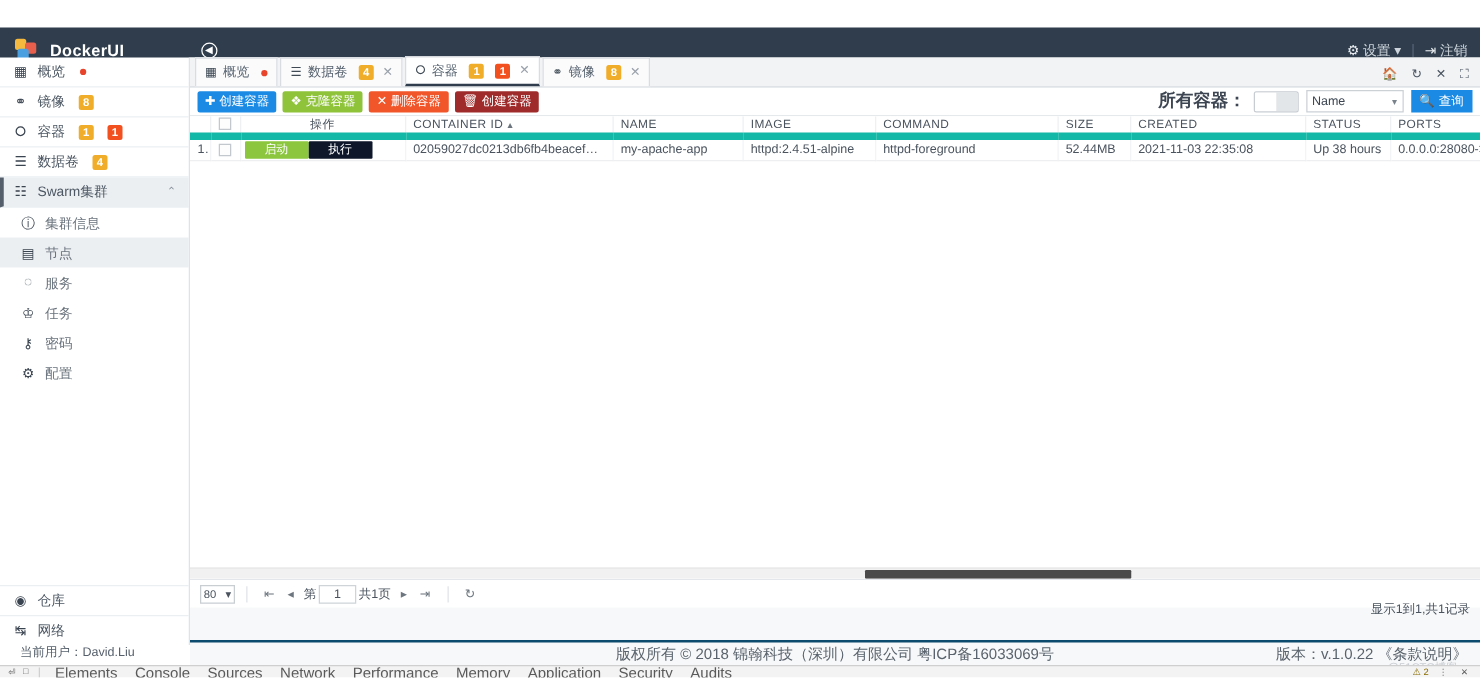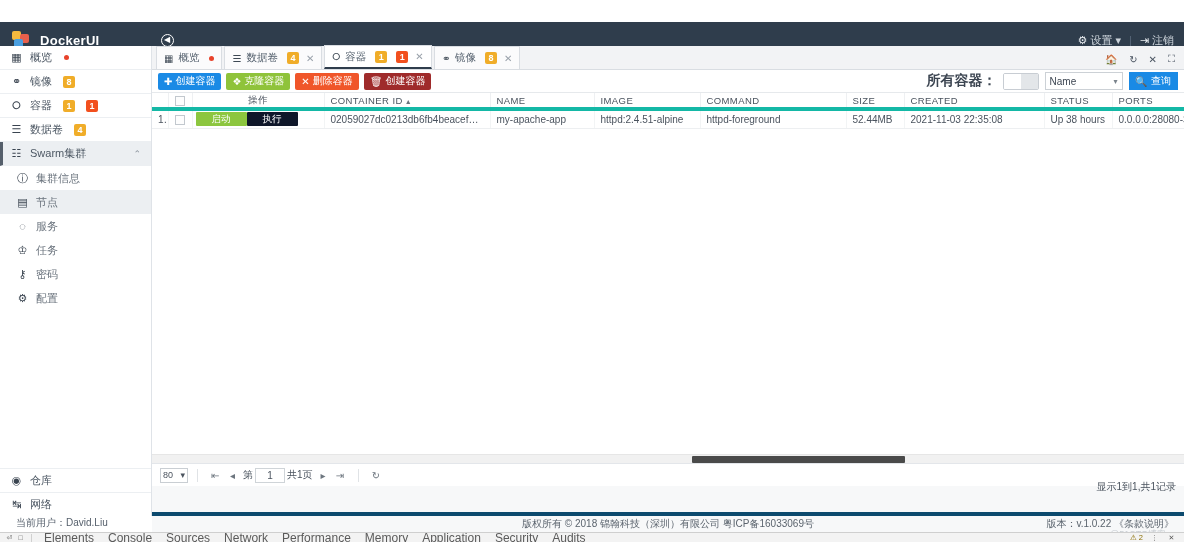--- a/index.html
+++ b/index.html
@@ -151,21 +151,21 @@
   }
 
   
   .table-wrap {
     background: #fff; height: 370px; position: relative; overflow: hidden;
   }
   table.grid { width: 100%; border-collapse: collapse; table-layout: fixed; }
   table.grid th {
     height: 16px; font-size: 9.5px; font-weight: normal; color: #4a535e;
     letter-spacing: .4px; text-align: left; padding: 0 6px;
-    border-bottom: 4px solid #14b8a6; border-right: 1px solid #eef0f2;
+    border-bottom: 6px solid #14b8a6; border-right: 1px solid #eef0f2;
     background: #fff; vertical-align: middle;
   }
   table.grid th.c { text-align: center; }
   table.grid td {
     height: 19px; font-size: 10px; color: #4a535e; padding: 0 6px;
     border-bottom: 1px solid #edeff1; border-right: 1px solid #f2f4f5;
     white-space: nowrap; overflow: hidden; text-overflow: ellipsis;
   }
   table.grid td.c { text-align: center; }
   .cb {
@@ -209,22 +209,22 @@
   .pg-input {
     width: 30px; height: 15px; border: 1px solid #cfd4d8; background: #fff;
     text-align: center; font-size: 10px; color: #4a535e;
     font-family: "Liberation Sans", sans-serif; outline: none;
   }
   .pg-right { margin-left: auto; font-size: 10px; color: #4a535e; margin-top: 24px; }
 
   
   .footer {
     position: absolute; left: 152px; top: 512px; width: 1032px; height: 20px;
-    background: #f7f8f9; border-top: 4px solid #0c4a6e;
-    display: flex; align-items: center; padding: 0 10px; font-size: 10px; color: #5a636d;
+    background: #f7f8f9; border-top: 2px solid #0c4a6e;
+    display: flex; align-items: center; padding: 0 10px; font-size: 12px; color: #5a636d;
   }
   .footer .cp { margin: 0 auto; }
   .footer .ver { position: absolute; right: 10px; white-space: nowrap; }
   .watermark {
     position: absolute; right: 18px; top: 528px; font-size: 9px; color: #c9ced3;
   }
 
   
   .devtools {
     position: absolute; left: 0; top: 532px; width: 1184px; height: 10px;

